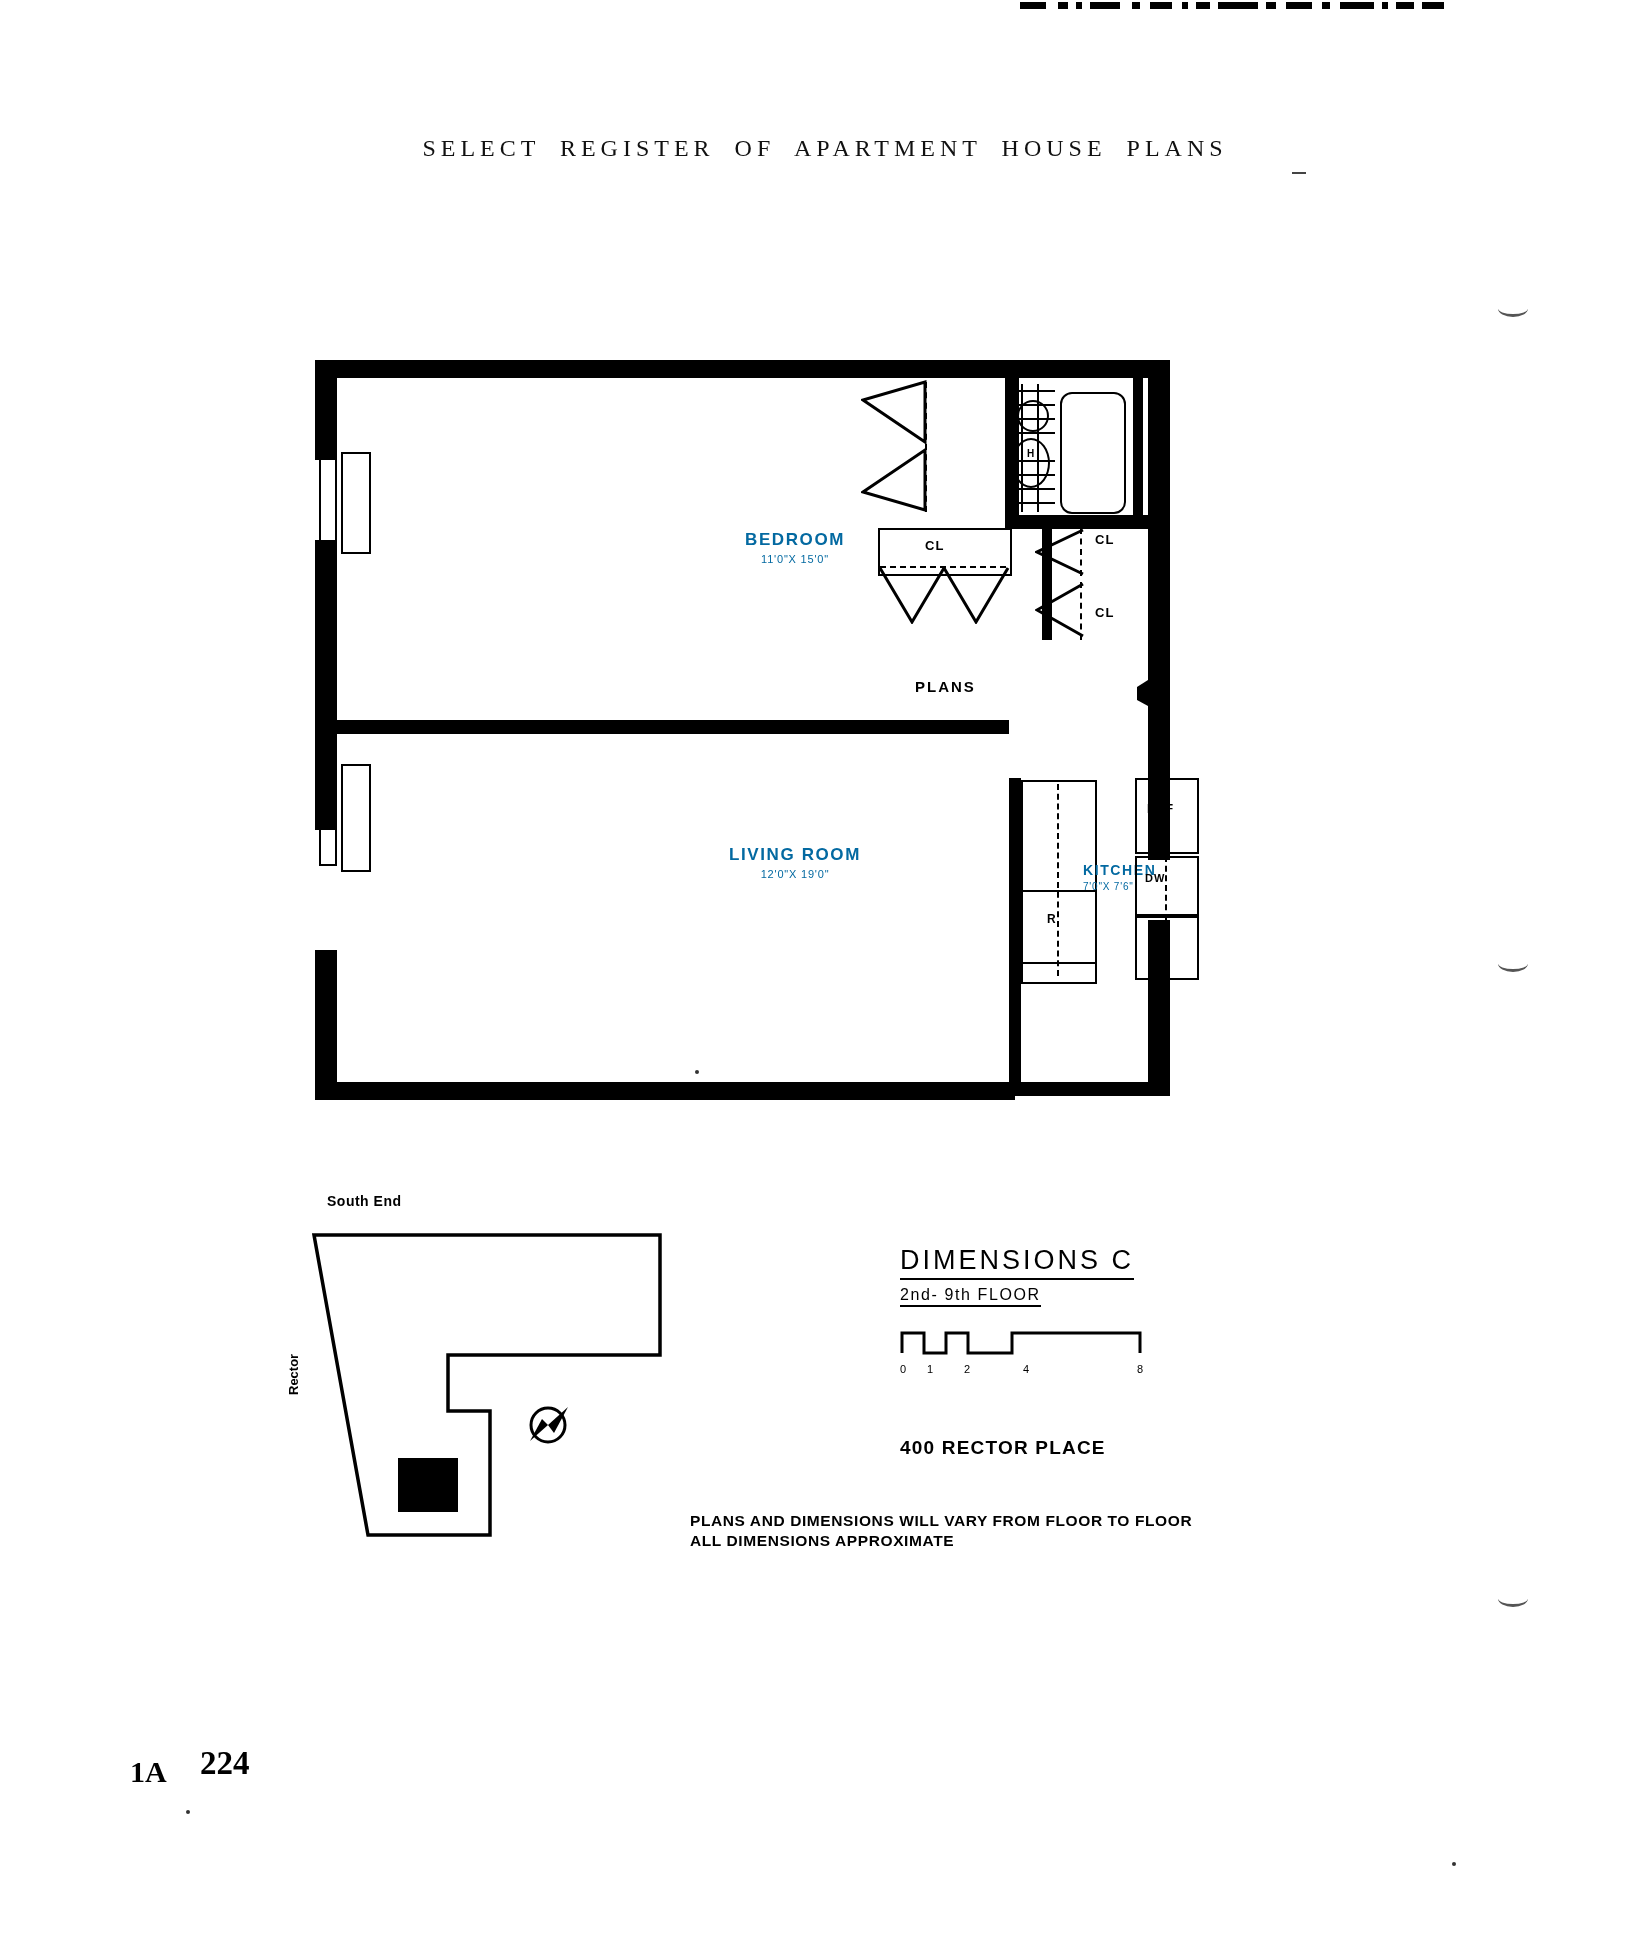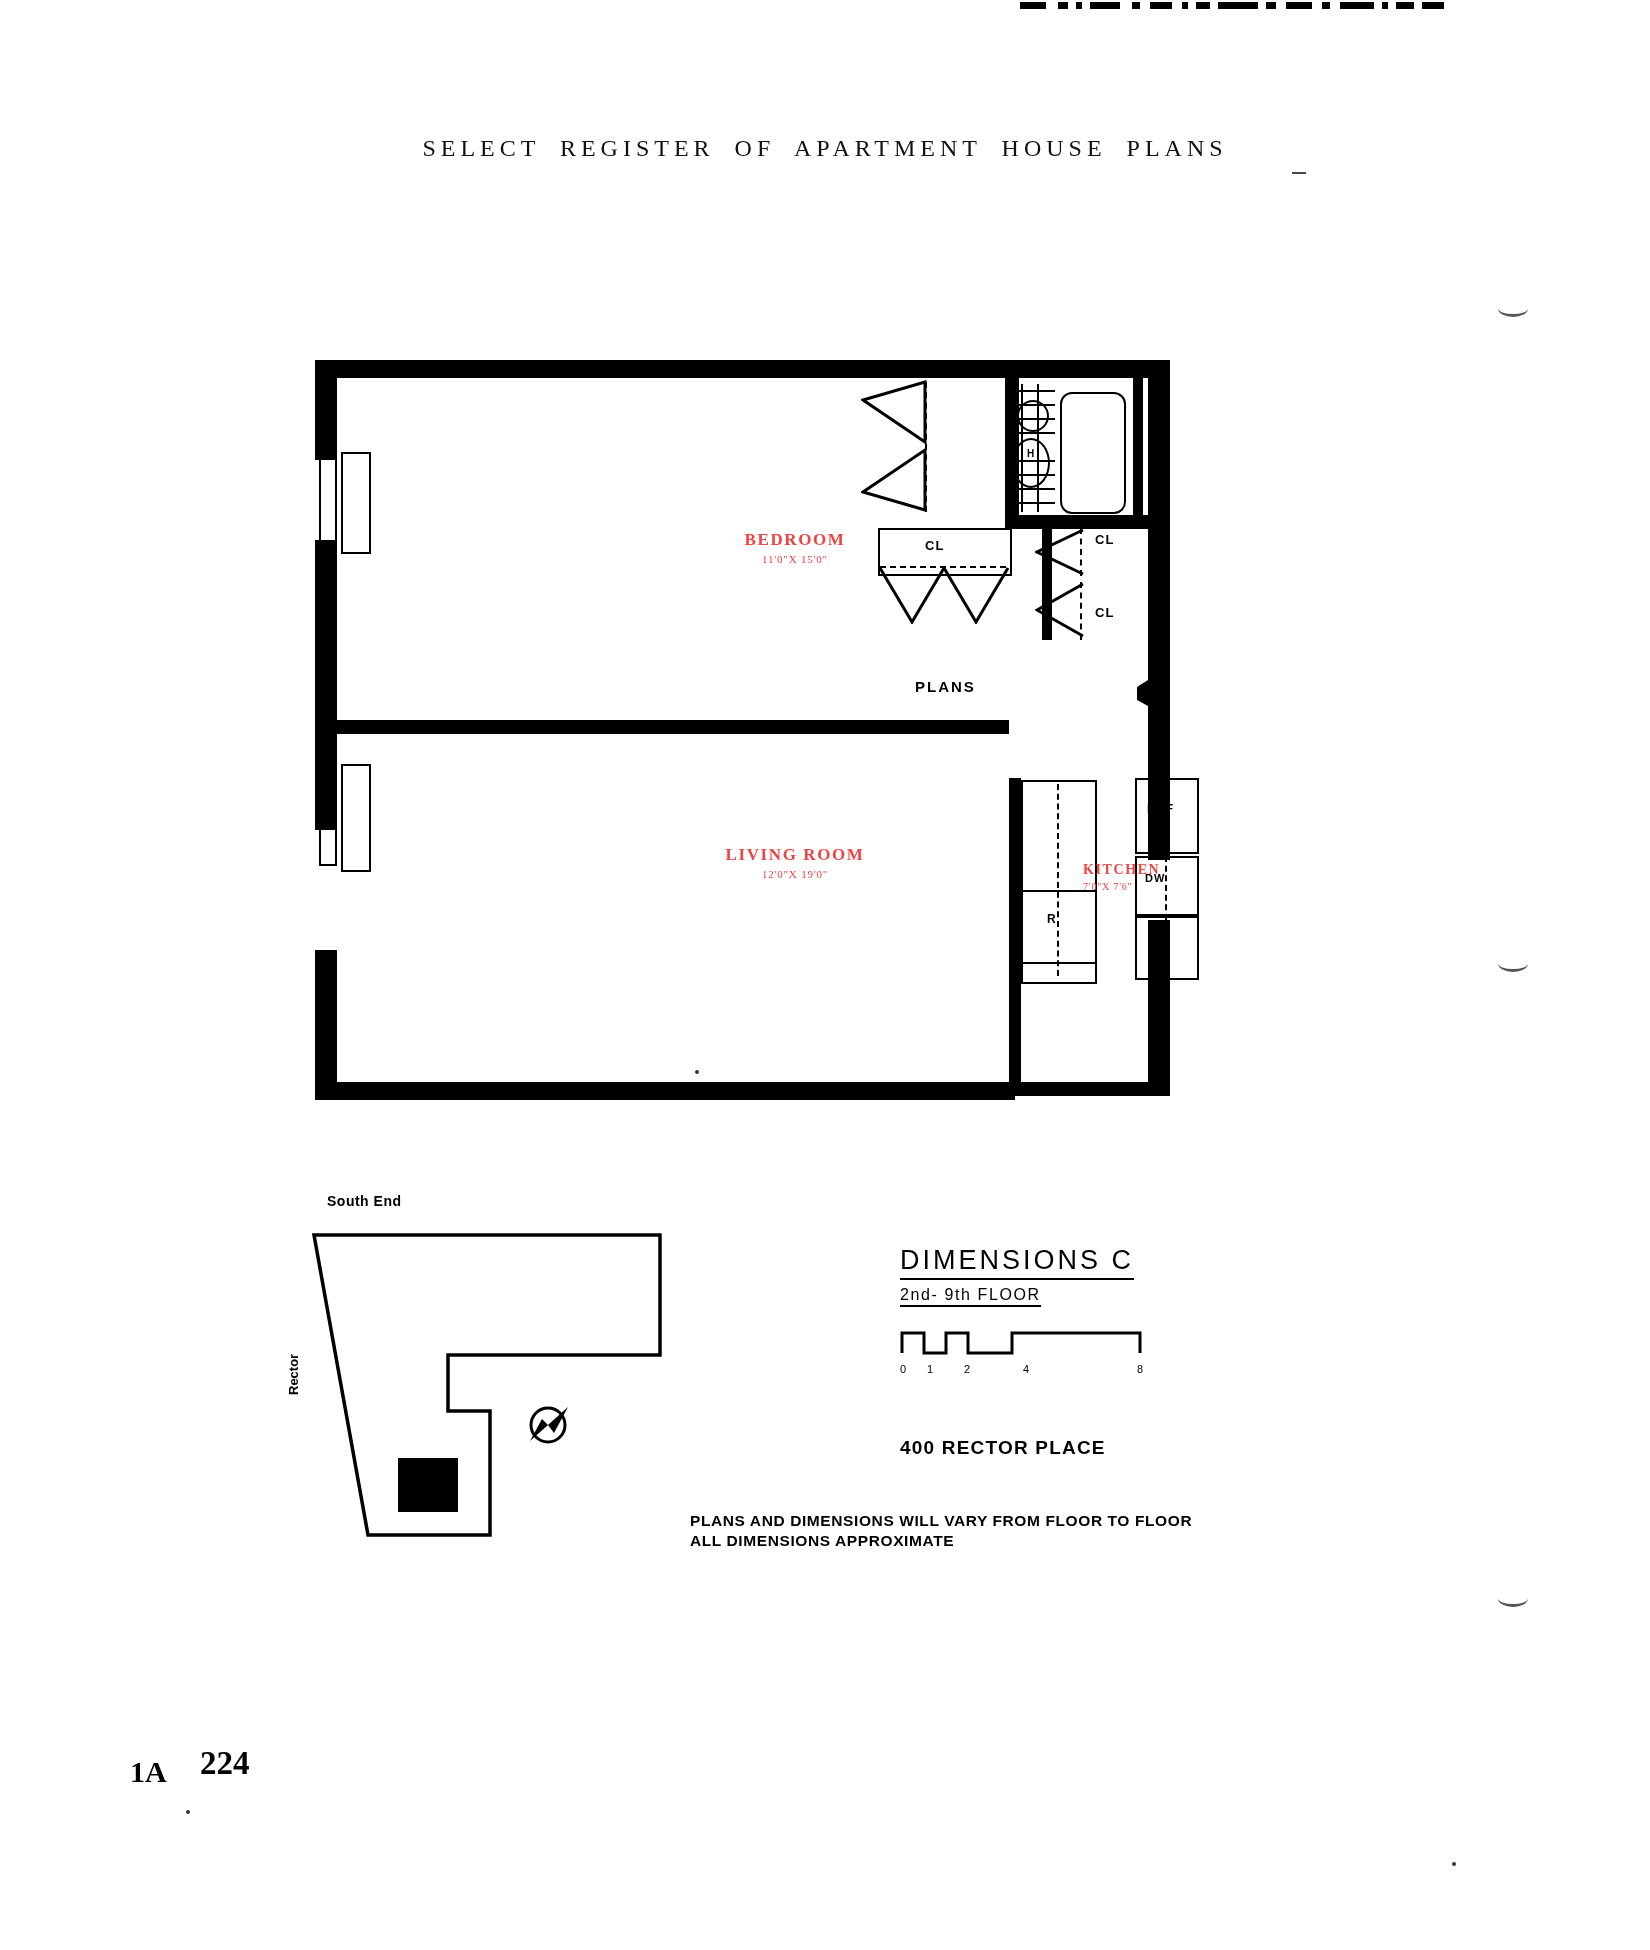--- a/index.html
+++ b/index.html
@@ -66,23 +66,23 @@
     position: absolute;
     left: 305px; top: 360px;
     width: 870px;
     height: 740px;
   }
   .wall { position: absolute; background: #000; }
 
   .room-label {
     position: absolute;
     text-align: center;
-    font-family: Liberation Serif, serif;
+    font-family: Liberation Sans, sans-serif;
     letter-spacing: 1.6px;
-    color: #ef4444;
+    color: #0369a1;
   }
   .room-label .name { font-size: 17px; font-weight: 600; }
   .room-label .dims { font-size: 11px; letter-spacing: .8px; margin-top: 3px; }
 
   .tag {
     position: absolute;
     font-size: 13px;
     letter-spacing: 1px;
     font-weight: 600;
   }

